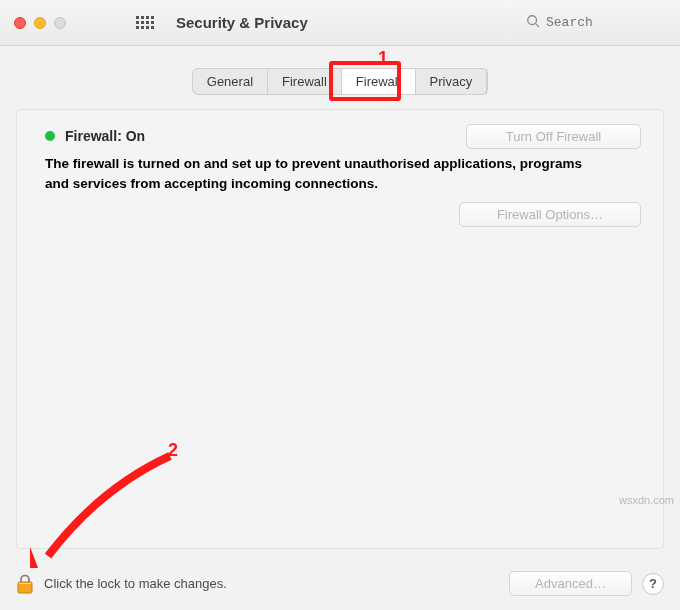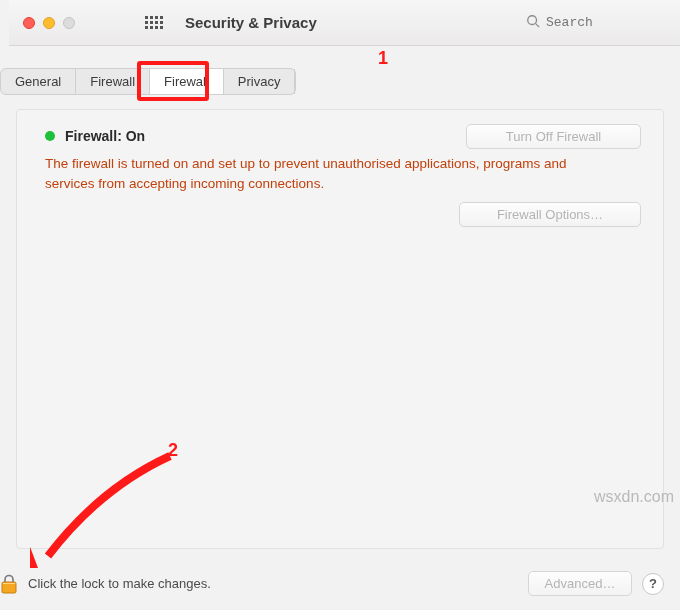--- a/index.html
+++ b/index.html
@@ -1,61 +1,61 @@
 <!DOCTYPE html>
 <html><head>
   <meta charset="utf-8">
   <style>
     * { box-sizing: border-box; margin: 0; padding: 0; font-family: -apple-system, "Helvetica Neue", Arial, sans-serif; }
     body { width: 680px; height: 610px; background: #f2f2f2; overflow: hidden; position: relative; }
 
     
-    .title-bar { height: 46px; background: linear-gradient(#f6f6f6,#eceaea); border-bottom: 1px solid #d6d6d6; display: flex; align-items: center; padding: 0 14px; gap: 8px; margin-left: 9px; }
+    .title-bar { height: 46px; background: linear-gradient(#f6f6f6,#eceaea); border-bottom: 1px solid #d6d6d6; display: flex; align-items: center; padding: 0 14px; gap: 8px; }
     .traffic { display: flex; gap: 8px; margin-right: 10px; }
     .tl { width: 12px; height: 12px; border-radius: 50%; }
     .tl.r { background:#ff5f57; border:1px solid #e33e32; }
     .tl.y { background:#ffbd2e; border:1px solid #e0a128; }
     .tl.g { background:#dcdcdc; border:1px solid #c4c4c4; }
     .nav-arrows { display:flex; gap:16px; margin:0 14px; color:#8d8d8d; }
     .apps-grid { display:grid; grid-template-columns:repeat(4,3px); grid-template-rows:repeat(3,3px); gap:2px; margin-right:14px; }
     .apps-grid span { background:#545454; }
     .window-title { font-weight:600; font-size:15px; color:#3d3d3d; }
     .search-wrap { margin-left:auto; display:flex; align-items:center; gap:6px; background:#fff0; color:#8a8a8a; font-size:13px; width:140px; }
     .search-wrap input { border:none; background:transparent; outline:none; font-size:13px; color:#555; width:100%;font-family:Liberation Mono, monospace; }
     .search-wrap svg { width:14px; height:14px; }
 
     
-    .tabs-wrap { display:flex; padding:22px 0 0; }
+    .tabs-wrap { display:flex; justify-content:center; padding:22px 12px 0; }
     .tabs { display:flex; background:#e9e9e9; border:1px solid #d0cfcf; border-radius:6px; overflow:visible; position:relative; }
     .tab { padding:5px 14px; font-size:13px; color:#3c3c3c; border-right:1px solid #d0cfcf; min-width:0; cursor:pointer; }
     .tab:last-child { border-right:none; }
     .tab.active { background:#fff; }
     .anno-box { border:4px solid #ff1a1a; border-radius:3px; position:absolute; pointer-events:none; }
 
     
     .panel { background:#f4f4f4; margin:14px 16px 0; border:1px solid #e1e1e1; border-radius:4px; height:440px; position:relative; padding:18px 28px; }
     .status-row { display:flex; align-items:center; gap:10px; margin-bottom:10px; }
     .dot { width:10px; height:10px; border-radius:50%; background:#1fbf3c; }
     .status-label { font-weight:700; font-size:14px; color:#2b2b2b; }
-    .desc { font-size:13.5px; color:#c2410c; line-height:1.45; max-width:560px; }
+    .desc { font-size:13.5px; color:#000000; line-height:1.45; max-width:560px;font-weight:bold; }
     .btn { position:absolute; right:22px; background:linear-gradient(#fdfdfd,#f3f3f3); border:1px solid #d6d6d6; border-radius:5px; color:#b4b4b4; font-size:13px; padding:4px 0; text-align:center; }
     .btn.turn-off { top:14px; width:175px; }
     .btn.fw-opts { top:92px; width:182px; }
 
     
-    .footer { position:absolute; bottom:14px; left:0; right:16px; display:flex; align-items:center; gap:10px; }
+    .footer { position:absolute; bottom:14px; left:16px; right:16px; display:flex; align-items:center; gap:10px; }
     .lock-icon svg { width:18px; height:20px; display:block; }
     .lock-text { font-size:13px; color:#4b4b4b; flex:1; }
-    .btn.adv { position:static; width:104px; color:#b4b4b4; }
+    .btn.adv { position:static; width:123px; color:#b4b4b4; }
     .help-btn { width:22px; height:22px; border-radius:50%; border:1px solid #c8c8c8; background:#fff; color:#555; font-size:13px; font-weight:700; display:flex; align-items:center; justify-content:center; }
 
     
     .anno-num { position:absolute; color:#ff1a1a; font-size:18px; font-weight:800; }
     .anno-arrow { position:absolute; }
-    .watermark { position:absolute; right:6px; bottom:104px; font-size:16px; color:#b9b9b9; }
+    .watermark { position:absolute; right:6px; bottom:104px; font-size:11px; color:#b9b9b9; }
   </style>
 </head>
 <body>
 
 <div class="title-bar">
   <div class="traffic">
     <div class="tl r"></div>
     <div class="tl y"></div>
     <div class="tl g"></div>
   </div>

